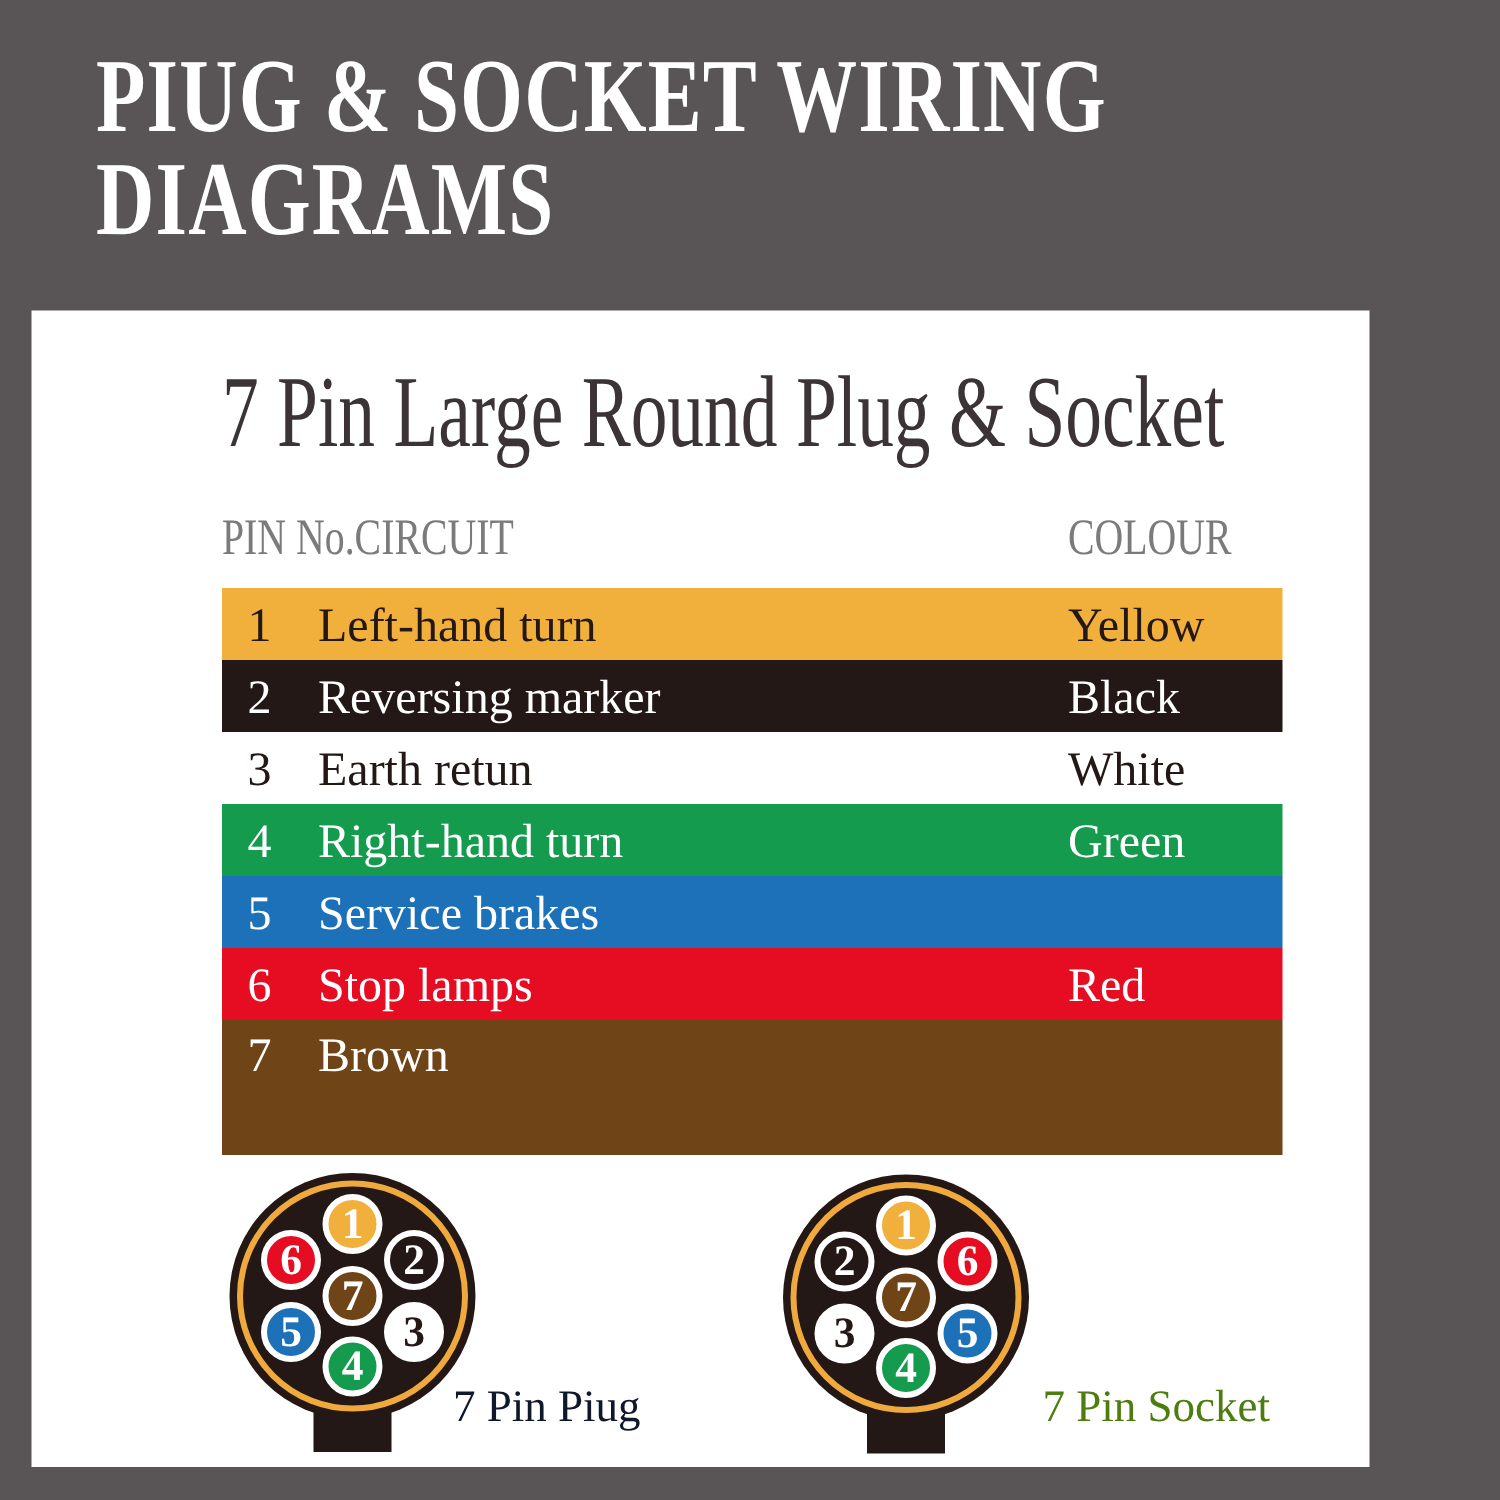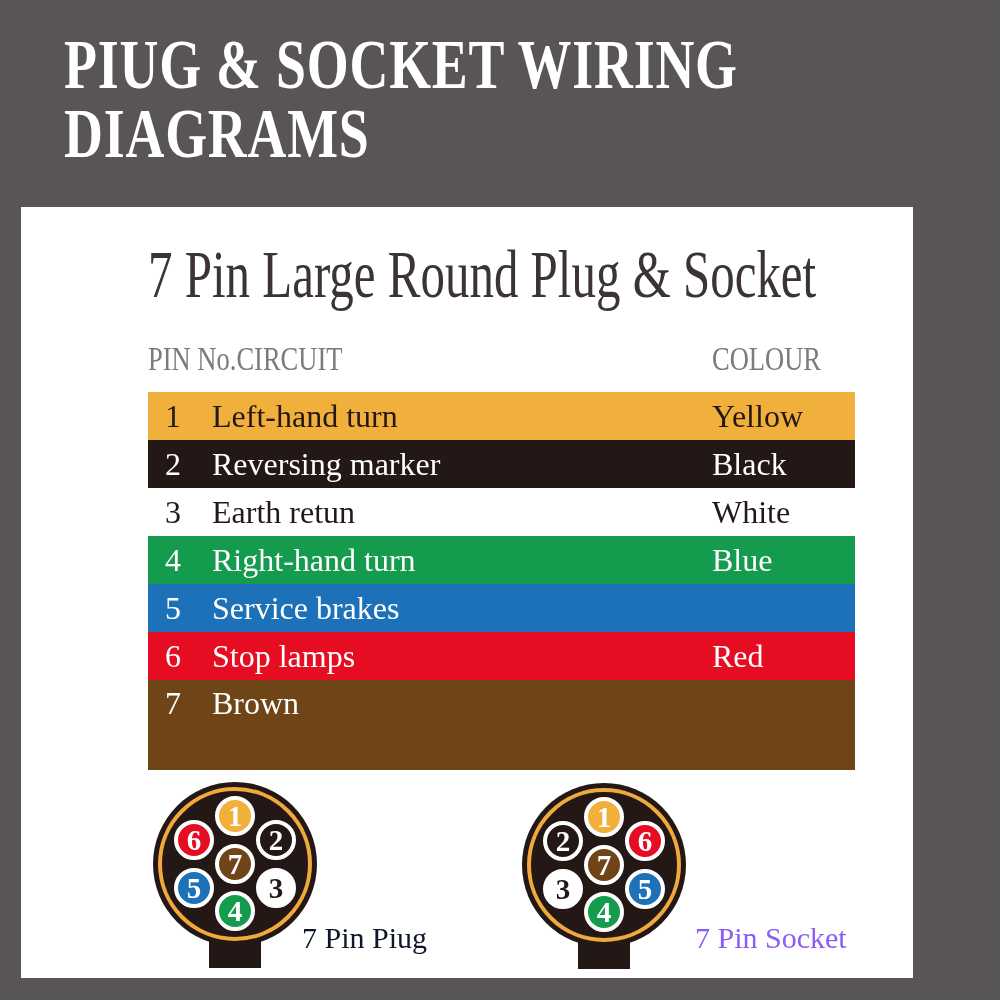--- a/index.html
+++ b/index.html
@@ -86,21 +86,21 @@
         <span class="c-colour">Black</span>
       </div>
       <div class="row" style="background-color: rgb(255, 255, 255); color: rgb(35, 24, 21);">
         <span class="c-pin">3</span>
         <span class="c-circuit">Earth retun</span>
         <span class="c-colour">White</span>
       </div>
       <div class="row" style="background-color: rgb(20, 155, 77); color: rgb(255, 255, 255);">
         <span class="c-pin">4</span>
         <span class="c-circuit">Right-hand turn</span>
-        <span class="c-colour">Blue</span>
+        <span class="c-colour">Green</span>
       </div>
       <div class="row" style="background-color: rgb(29, 113, 184); color: rgb(255, 255, 255);">
         <span class="c-pin">5</span>
         <span class="c-circuit">Service brakes</span>
       </div>
       <div class="row" style="background-color: rgb(230, 13, 35); color: rgb(255, 255, 255);">
         <span class="c-pin">6</span>
         <span class="c-circuit">Stop lamps</span>
         <span class="c-colour">Red</span>
       </div>
@@ -132,16 +132,16 @@
         <div class="pin pos-top-right" style="background-color: rgb(230, 13, 35); color: rgb(255, 255, 255);">6</div>
         <div class="pin pos-bottom-right" style="background-color: rgb(29, 113, 184); color: rgb(255, 255, 255);">5</div>
         <div class="pin pos-bottom" style="background-color: rgb(20, 155, 77); color: rgb(255, 255, 255);">4</div>
         <div class="pin pos-bottom-left" style="background-color: rgb(255, 255, 255); color: rgb(35, 24, 21);">3</div>
         <div class="pin pos-top-left" style="background-color: rgb(35, 24, 21); color: rgb(255, 255, 255);">2</div>
         <div class="pin pos-center" style="background-color: rgb(111, 68, 23); color: rgb(255, 255, 255);">7</div>
       </div>
     </div>
 
     <div class="caption plug-cap" style="color: #0f172a;">7 Pin Piug</div>
-    <div class="caption socket-cap" style="color: #8b5cf6;">7 Pin Socket</div>
+    <div class="caption socket-cap" style="color: #4d7c0f;">7 Pin Socket</div>
 
   </div>
 </div>
 
 </body></html>

